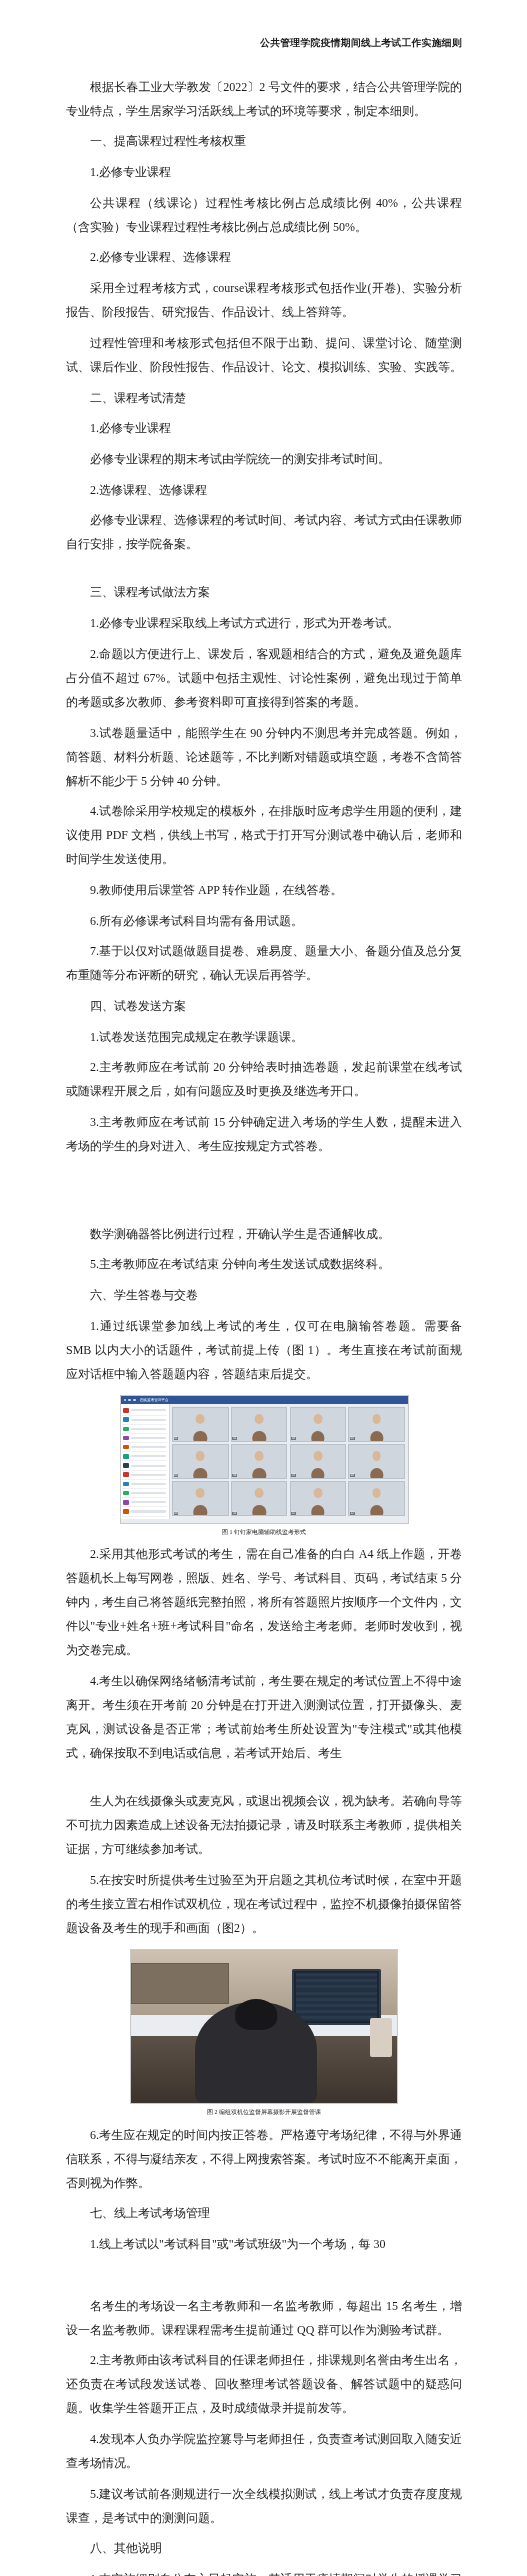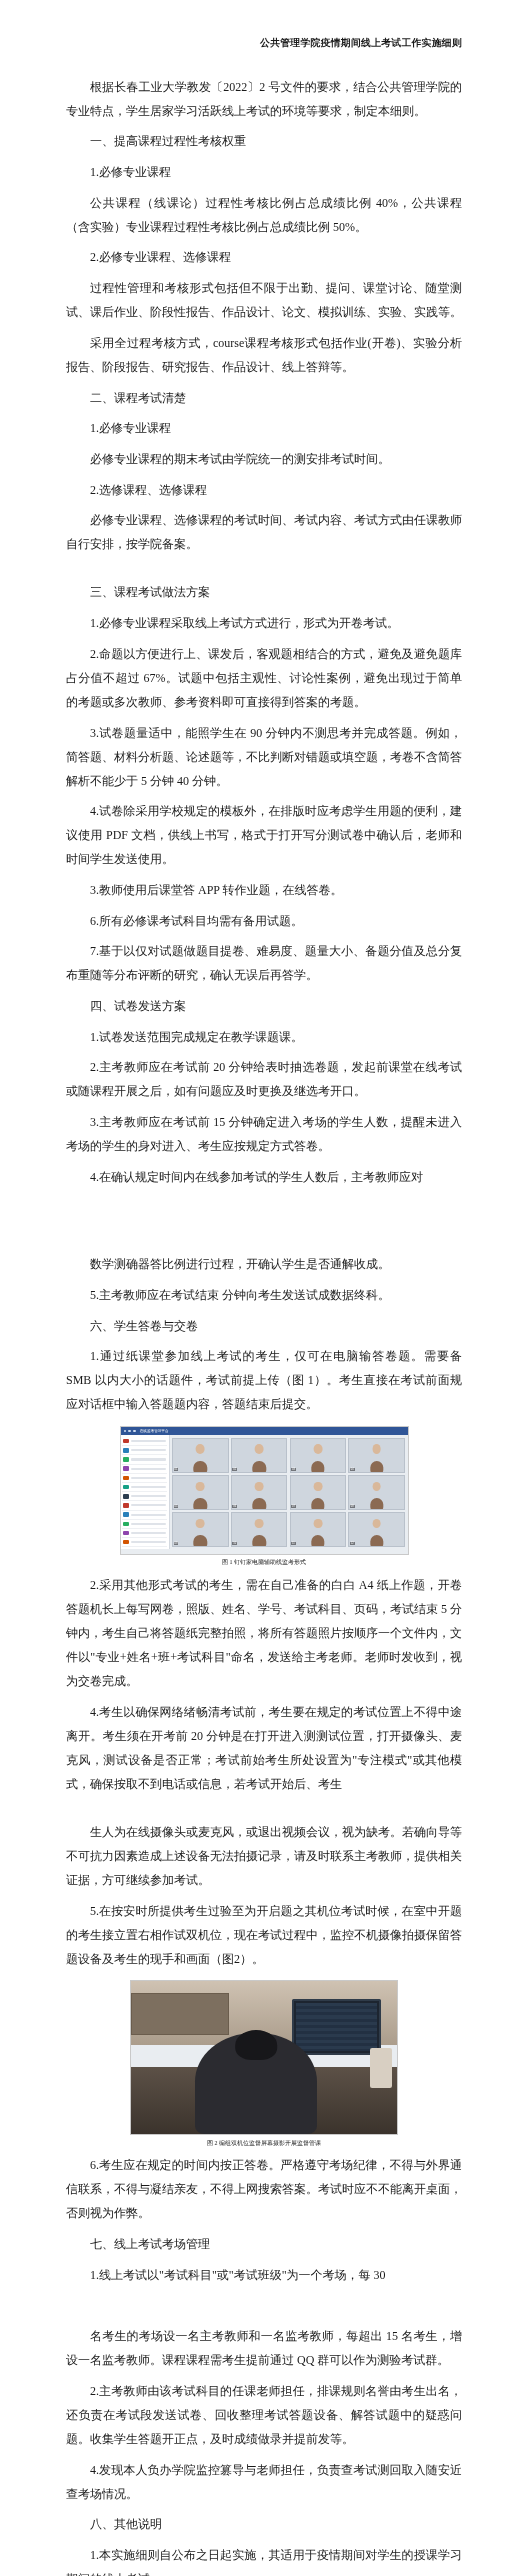--- a/index.html
+++ b/index.html
@@ -222,45 +222,44 @@
 <div class="page">
 
   <h1 class="doc-title">公共管理学院疫情期间线上考试工作实施细则</h1>
 
   <p class="indent">根据长春工业大学教发〔2022〕2 号文件的要求，结合公共管理学院的专业特点，学生居家学习活跃线上考试的环境等要求，制定本细则。</p>
 
   <p class="section">一、提高课程过程性考核权重</p>
   <p class="indent">1.必修专业课程</p>
   <p class="indent">公共课程（线课论）过程性考核比例占总成绩比例 40%，公共课程（含实验）专业课程过程性考核比例占总成绩比例 50%。</p>
   <p class="indent">2.必修专业课程、选修课程</p>
+  <p class="indent">采用全过程考核方式，course课程考核形式包括作业(开卷)、实验分析报告、阶段报告、研究报告、作品设计、线上答辩等。</p>
   <p class="indent">过程性管理和考核形式包括但不限于出勤、提问、课堂讨论、随堂测试、课后作业、阶段性报告、作品设计、论文、模拟训练、实验、实践等。</p>
-  <p class="indent">采用全过程考核方式，course课程考核形式包括作业(开卷)、实验分析报告、阶段报告、研究报告、作品设计、线上答辩等。</p>
 
   <p class="section">二、课程考试清楚</p>
   <p class="indent">1.必修专业课程</p>
   <p class="indent">必修专业课程的期末考试由学院统一的测安排考试时间。</p>
   <p class="indent">2.选修课程、选修课程</p>
   <p class="indent">必修专业课程、选修课程的考试时间、考试内容、考试方式由任课教师自行安排，按学院备案。</p>
 
   <div class="spacer-md"></div>
 
   <p class="section">三、课程考试做法方案</p>
   <p class="indent">1.必修专业课程采取线上考试方式进行，形式为开卷考试。</p>
   <p class="indent">2.命题以方便进行上、课发后，客观题相结合的方式，避免及避免题库占分值不超过 67%。试题中包括主观性、讨论性案例，避免出现过于简单的考题或多次教师、参考资料即可直接得到答案的考题。</p>
   <p class="indent">3.试卷题量适中，能照学生在 90 分钟内不测思考并完成答题。例如，简答题、材料分析题、论述题等，不比判断对错题或填空题，考卷不含简答解析不能少于 5 分钟 40 分钟。</p>
   <p class="indent">4.试卷除采用学校规定的模板外，在排版时应考虑学生用题的便利，建议使用 PDF 文档，供线上书写，格式于打开写分测试卷中确认后，老师和时间学生发送使用。</p>
-  <p class="indent">3.教师使用后课堂答 APP 转作业题，在线答卷。</p>
+  <p class="indent">9.教师使用后课堂答 APP 转作业题，在线答卷。</p>
   <p class="indent">6.所有必修课考试科目均需有备用试题。</p>
   <p class="indent">7.基于以仅对试题做题目提卷、难易度、题量大小、备题分值及总分复布重随等分布评断的研究，确认无误后再答学。</p>
 
   <p class="section">四、试卷发送方案</p>
   <p class="indent">1.试卷发送范围完成规定在教学课题课。</p>
   <p class="indent">2.主考教师应在考试前 20 分钟给表时抽选卷题，发起前课堂在线考试或随课程开展之后，如有问题应及时更换及继选考开口。</p>
   <p class="indent">3.主考教师应在考试前 15 分钟确定进入考场的学生人数，提醒未进入考场的学生的身对进入、考生应按规定方式答卷。</p>
-  <p class="indent">4.在确认规定时间内在线参加考试的学生人数后，主考教师应对</p>
 
   <div class="spacer-xl"></div>
 
   <p class="indent">数学测确器答比例进行过程，开确认学生是否通解收成。</p>
   <p class="indent">5.主考教师应在考试结束 分钟向考生发送试成数据终科。</p>
   <p class="indent">六、学生答卷与交卷</p>
   <p class="indent">1.通过纸课堂参加线上考试的考生，仅可在电脑输答卷题。需要备 SMB 以内大小的话题件，考试前提上传（图 1）。考生直接在考试前面规应对话框中输入答题题内容，答题结束后提交。</p>
 
   <div class="figure">
     <div class="frame fig1">
@@ -414,20 +413,21 @@
 
   <p class="indent">6.考生应在规定的时间内按正答卷。严格遵守考场纪律，不得与外界通信联系，不得与凝结亲友，不得上网搜索答案。考试时应不不能离开桌面，否则视为作弊。</p>
   <p class="indent">七、线上考试考场管理</p>
   <p class="indent">1.线上考试以"考试科目"或"考试班级"为一个考场，每 30</p>
 
   <div class="spacer-lg"></div>
 
   <p class="indent">名考生的考场设一名主考教师和一名监考教师，每超出 15 名考生，增设一名监考教师。课程课程需考生提前通过 QQ 群可以作为测验考试群。</p>
   <p class="indent">2.主考教师由该考试科目的任课老师担任，排课规则名誉由考生出名，还负责在考试段发送试卷、回收整理考试答题设备、解答试题中的疑惑问题。收集学生答题开正点，及时成绩做录并提前发等。</p>
   <p class="indent">4.发现本人负办学院监控篡导与老师担任，负责查考试测回取入随安近查考场情况。</p>
+  <p class="indent">5.建议考试前各测规进行一次全线模拟测试，线上考试才负责存度度规课查，是考试中的测测问题。</p>
   <p class="indent">八、其他说明</p>
   <p class="indent">1.本实施细则自公布之日起实施，其适用于疫情期间对学生的授课学习期间的线上考试。</p>
   <p class="indent">2.本实施细则的解释解释权归公共管理学院。</p>
 
   <div class="spacer-md"></div>
 
   <div class="sign">公共管理学院</div>
   <div class="sign">2022 年 4 月 13 日</div>
 
 </div>

